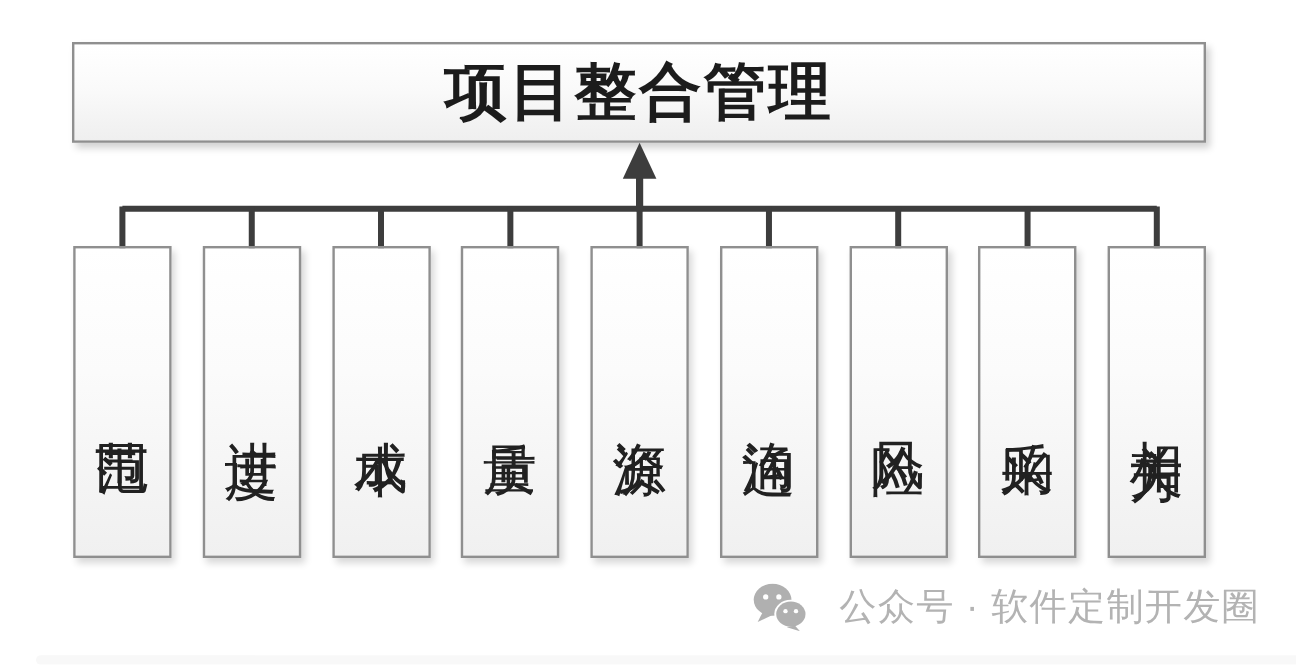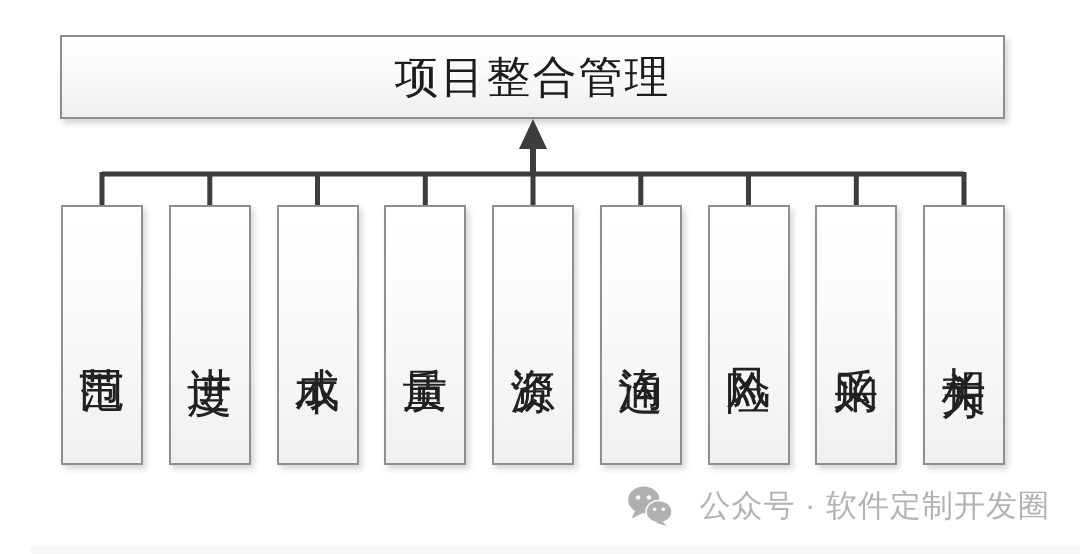--- a/index.html
+++ b/index.html
@@ -24,22 +24,22 @@
     height: 84px;
     box-sizing: border-box;
     border: 2px solid #8f8f8f;
     background: linear-gradient(180deg, #ffffff 0%, #fafafa 45%, #efefef 100%);
     box-shadow: 3px 4px 6px rgba(0,0,0,0.18);
     display: flex;
     align-items: center;
     justify-content: center;
   }
   .root-label {
-    font-size: 44px;
-    font-weight: 400;
+    font-size: 52px;
+    font-weight: 700;
     letter-spacing: 2px;
     color: #1c1c1c;
   }
   
   .connectors {
     position: absolute;
     left: 0;
     top: 0;
     width: 1080px;
     height: 554px;

